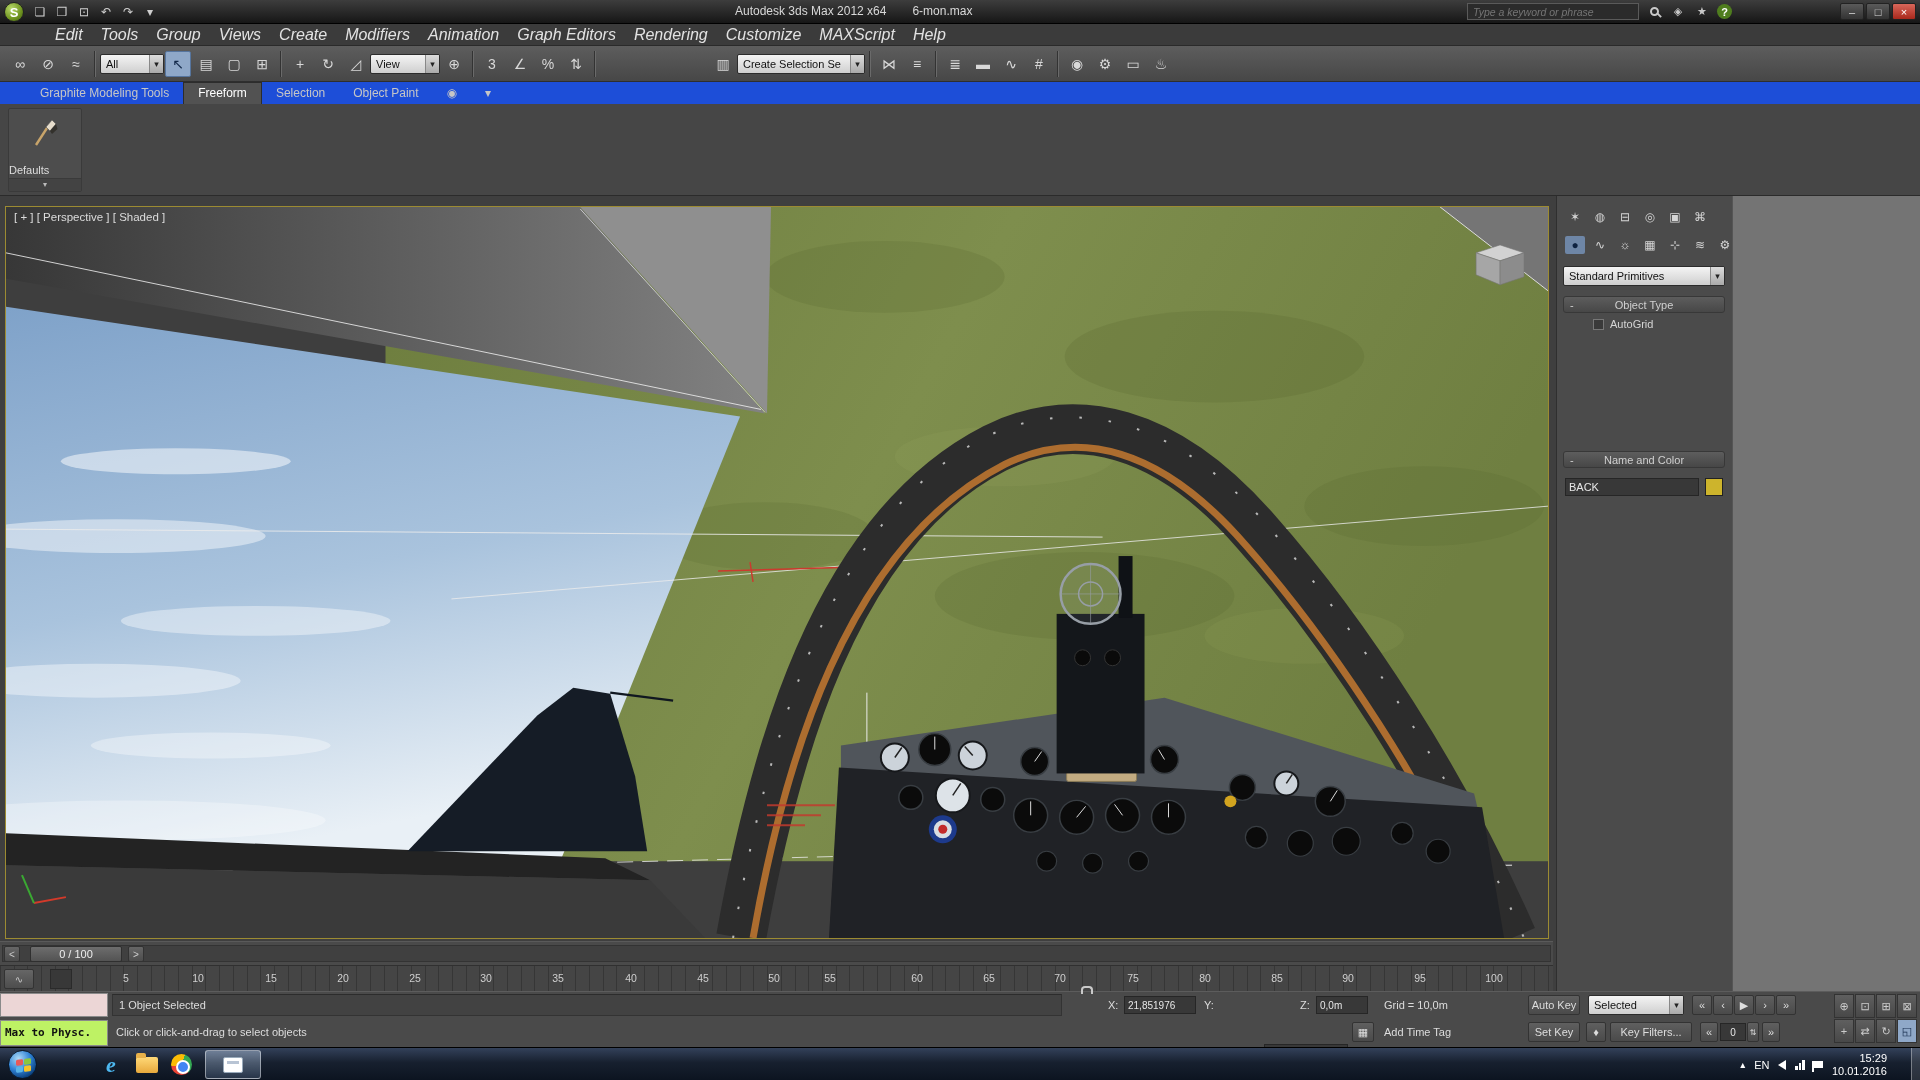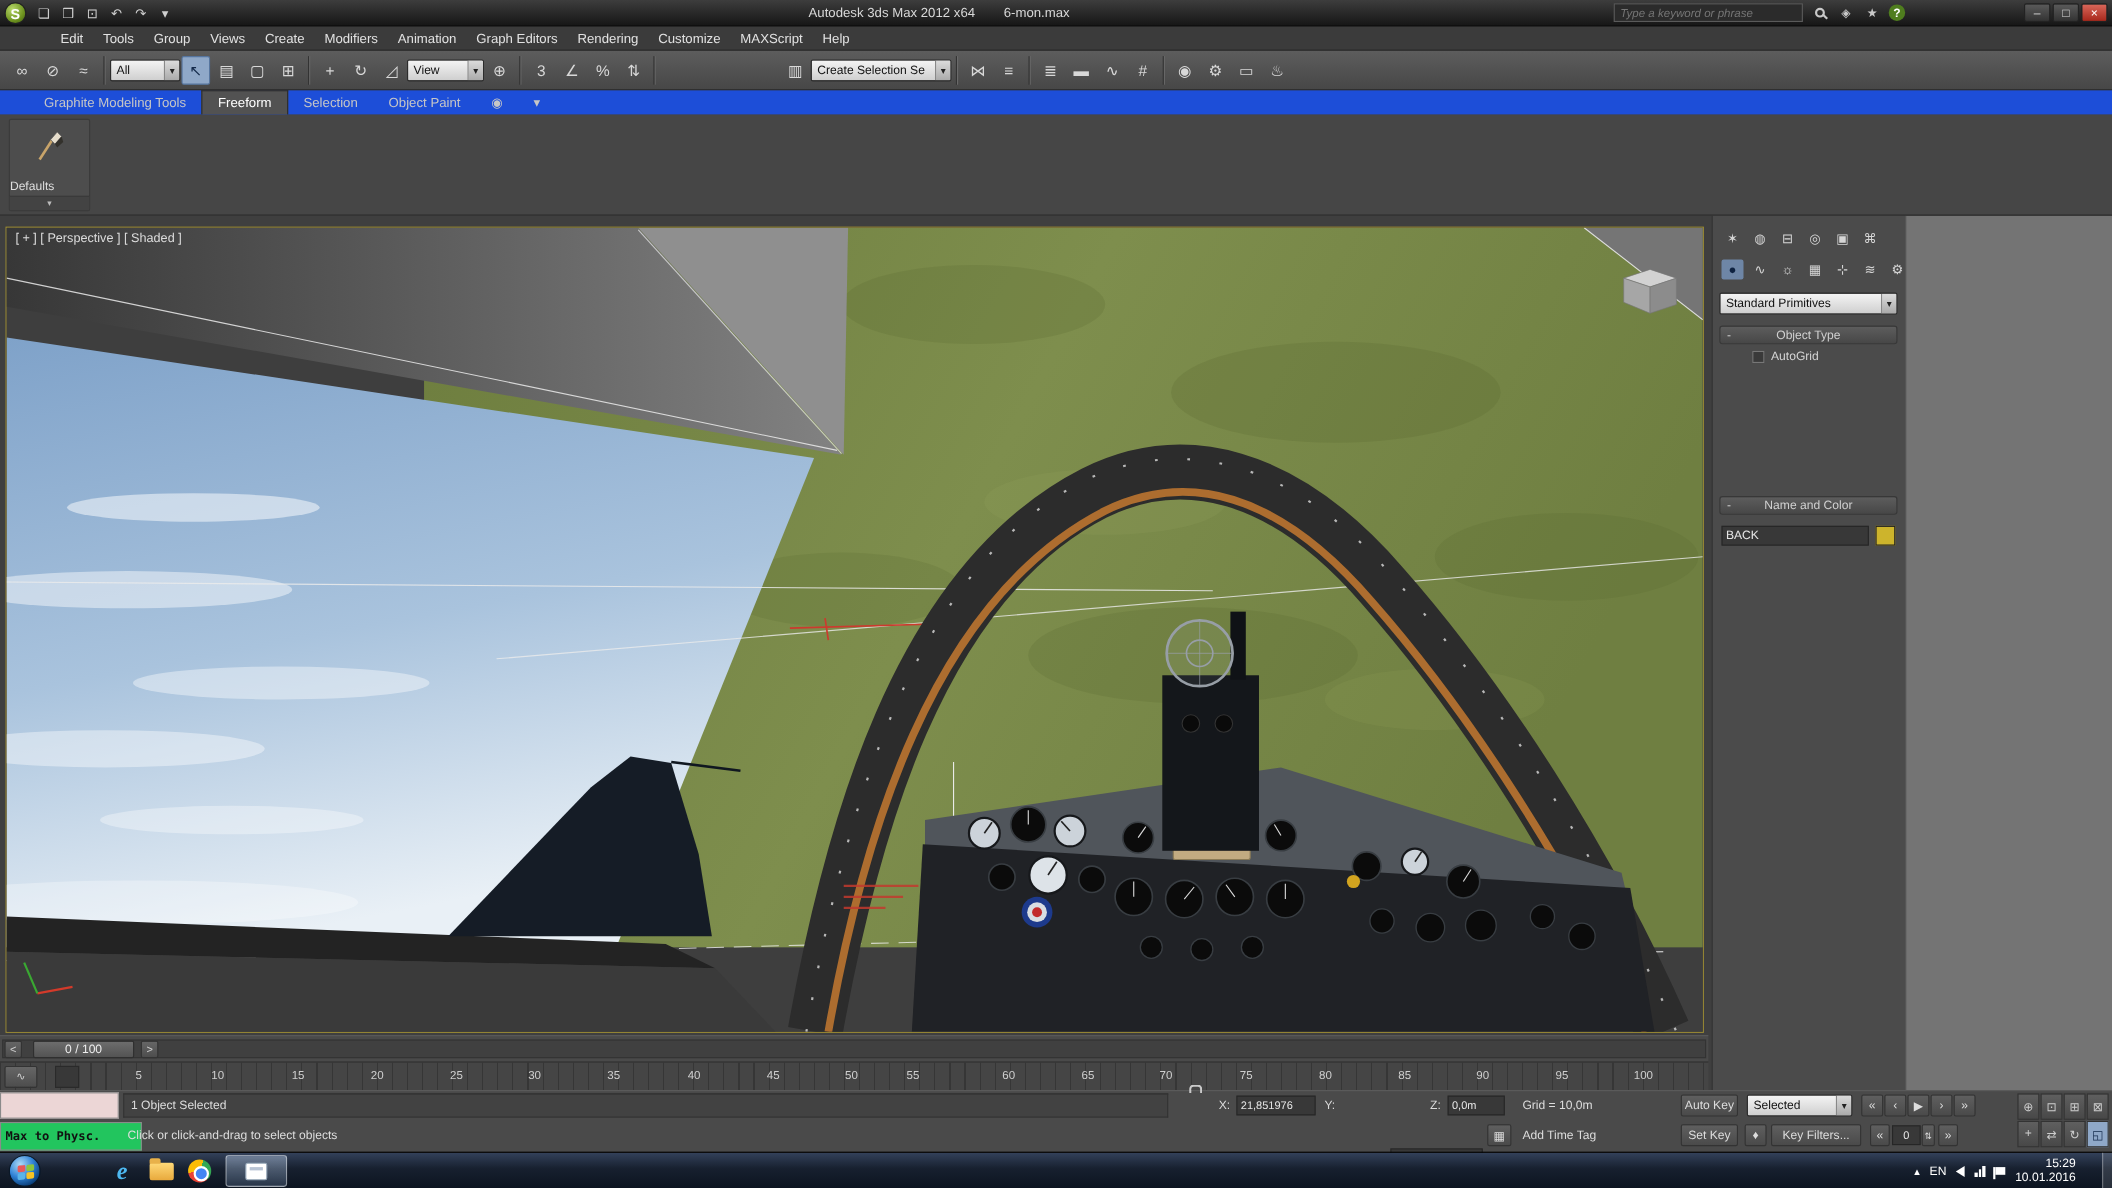--- a/index.html
+++ b/index.html
@@ -23,21 +23,21 @@
   .ic-icon { width:18px; height:17px; display:flex; align-items:center; justify-content:center; color:#c9c9c9; font-size:11px; }
   .help-icon { background:#4f7d1e; border-radius:50%; width:15px; height:15px; color:#fff; font-weight:bold; font-size:11px; }
   .winbtns { position:absolute; right:4px; top:3px; display:flex; gap:2px; }
   .winbtn { width:24px; height:17px; display:flex; align-items:center; justify-content:center;
     background:linear-gradient(#5a5a5a,#333); border:1px solid #222; color:#ddd; font-size:11px; border-radius:2px; }
   .winbtn.close { background:linear-gradient(#d9675a,#a8281c); color:#fff; }
 
   
   .menubar { position:absolute; left:0; top:24px; width:1920px; height:22px; background:#3b3b3b;
     border-bottom:1px solid #2a2a2a; display:flex; align-items:center; padding-left:46px; z-index:49; }
-  .menubar span { padding:0 9px; font-size:12px; color:#e2e2e2; line-height:22px; }
+  .menubar span { padding:0 9px; font-size:16px; color:#e2e2e2; line-height:22px;font-style:italic; }
 
   
   .toolbar { position:absolute; left:0; top:46px; width:1920px; height:36px;
     background:linear-gradient(#5d5d5d,#474747); border-bottom:1px solid #2e2e2e;
     display:flex; align-items:center; padding-left:6px; z-index:48; }
   .tb-icon { width:26px; height:26px; margin:0 1px; display:flex; align-items:center; justify-content:center;
     color:#d8d8d8; font-size:14px; border:1px solid transparent; border-radius:2px; }
   .tb-icon.active { background:#8fa8c8; color:#13294a; border:1px solid #56759e; }
   .sep { width:2px; height:26px; margin:0 4px; border-left:1px solid #333; border-right:1px solid #6a6a6a; }
   .combo { height:20px; background:linear-gradient(#f4f4f4,#cfcfcf); border:1px solid #2c2c2c;
@@ -103,21 +103,21 @@
 
   
   .statusarea { position:absolute; left:0; top:991px; width:1920px; height:56px; background:#4a4a4a;
     border-top:1px solid #5c5c5c; z-index:30; }
   .srow { position:absolute; left:0; width:1920px; height:27px; }
   .sunken { background:#424242; border:1px solid #333; border-top-color:#2c2c2c; }
   .sbtn { background:linear-gradient(#5f5f5f,#4a4a4a); border:1px solid #333; border-radius:2px;
     color:#ddd; font-size:11px; display:flex; align-items:center; justify-content:center; }
   .slabel { font-size:11px; color:#ddd; }
   .listener-pink { position:absolute; left:0; top:1px; width:108px; height:24px; background:#ecd6d6; border:1px solid #8a8a8a; }
-  .listener-white { position:absolute; left:0; top:1px; width:129px; height:26px; background:#22c55e; border:1px solid #8a8a8a;
+  .listener-white { position:absolute; left:0; top:1px; width:108px; height:26px; background:#bef264; border:1px solid #8a8a8a;
     color:#111; font-family:"DejaVu Sans Mono",monospace; font-weight:bold; font-size:11px; line-height:24px; padding-left:4px; }
   .navgrid { position:absolute; left:1834px; top:2px; width:84px; display:grid;
     grid-template-columns:repeat(4,20px); gap:1px; }
   .navbtn { width:20px; height:24px; background:linear-gradient(#5f5f5f,#484848); border:1px solid #333;
     color:#ccc; font-size:11px; display:flex; align-items:center; justify-content:center; }
   .navbtn.active { background:#8fa8c8; color:#13294a; }
   .lockicon { width:12px; height:9px; background:#c9c9c9; border-radius:1px; position:relative; margin-top:7px; }
   .lockicon::before { content:''; position:absolute; left:1px; top:-6px; width:8px; height:6px;
     border:2px solid #c9c9c9; border-bottom:none; border-radius:4px 4px 0 0; }
   .mag { width:9px; height:9px; border:2px solid #c9c9c9; border-radius:50%; position:relative; }

